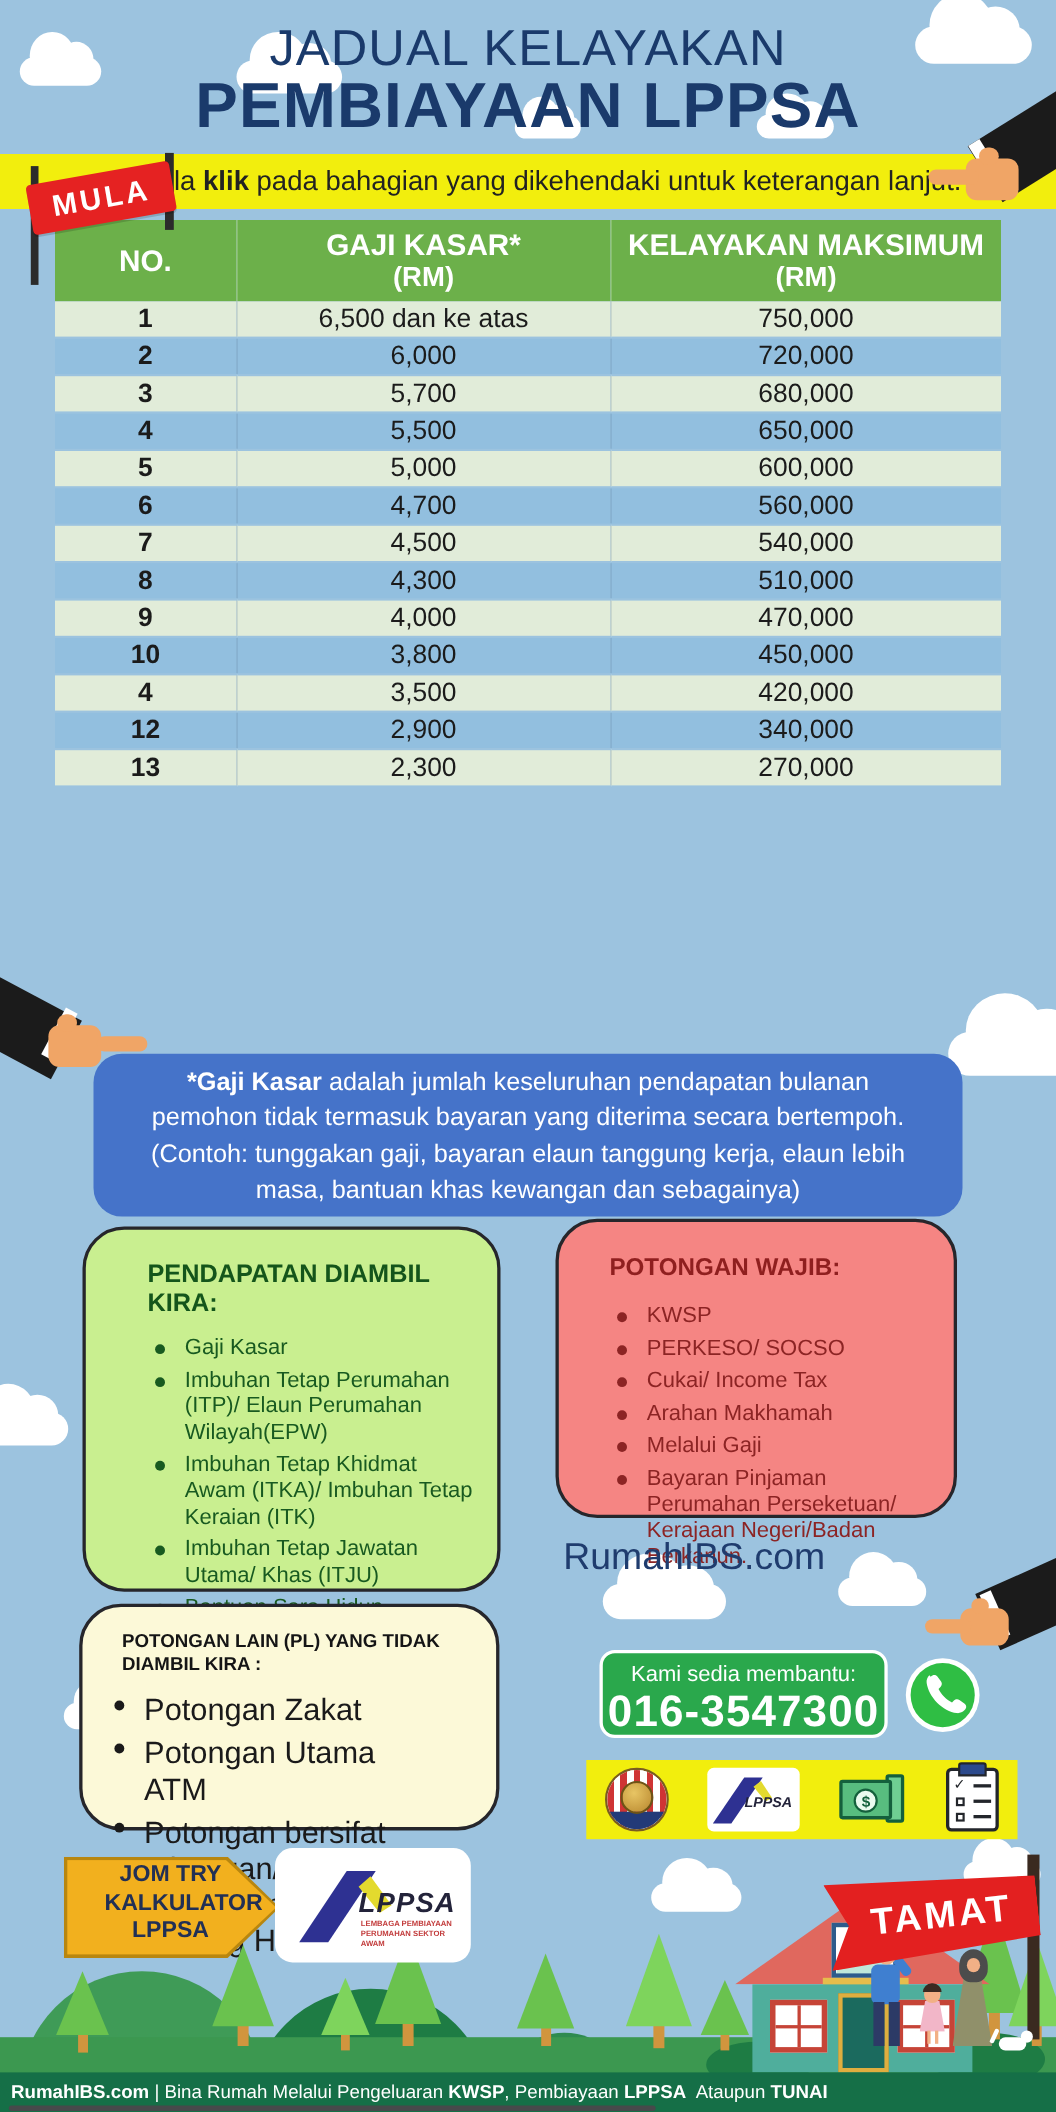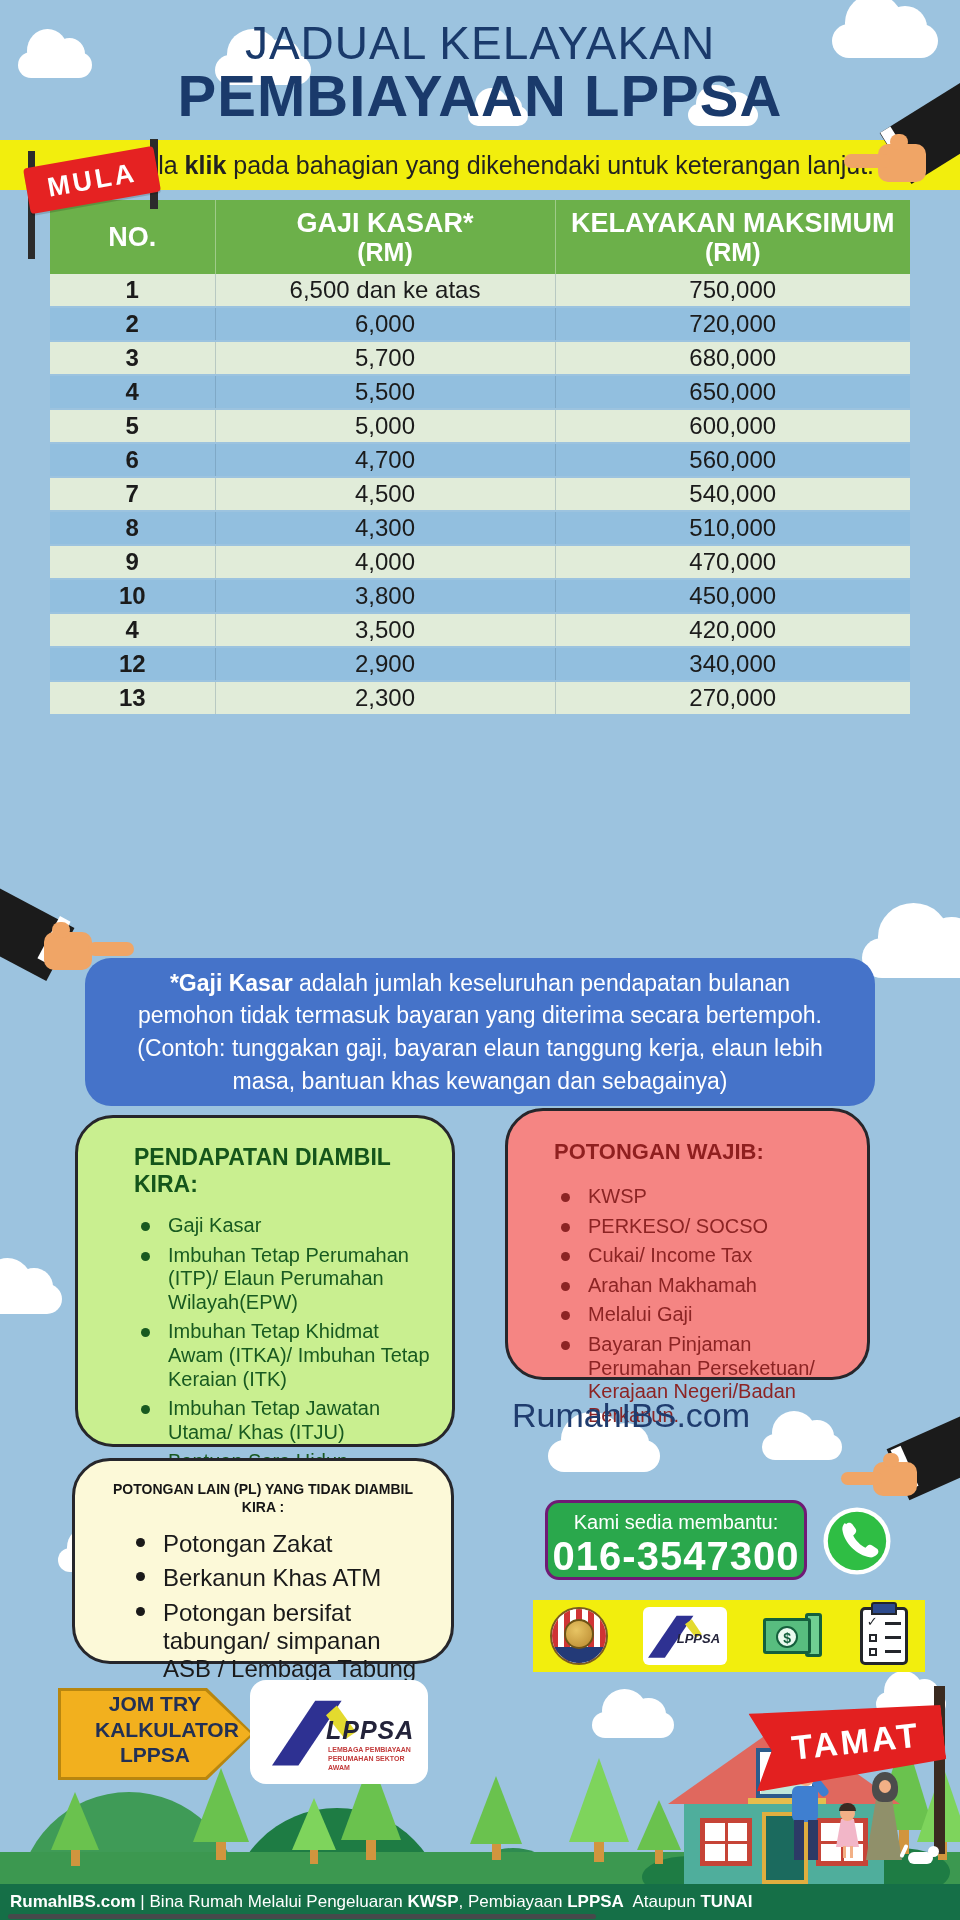--- a/index.html
+++ b/index.html
@@ -88,28 +88,28 @@
   ul.blist{list-style:none;margin:0;padding:0;}
   ul.blist li{position:relative;margin-bottom:6px;line-height:1.18;}
   ul.blist li::before{content:"";position:absolute;left:-27px;top:8px;width:9px;height:9px;border-radius:50%;background:currentColor;}
   .green-box{left:75px;top:1115px;width:380px;height:332px;background:#c9ef90;}
   .green-box .btitle{color:#14551b;margin:26px 0 16px 56px;font-size:23px;}
   .green-box ul{margin-left:90px;width:264px;font-size:20px;color:#185a20;}
   .red-box{left:505px;top:1108px;width:365px;height:272px;background:#f58583;}
   .red-box .btitle{color:#8f1f1f;margin:28px 0 20px 46px;}
   .red-box ul{margin-left:80px;width:252px;font-size:20px;color:#8c2424;}
   .yellow-box{left:72px;top:1458px;width:382px;height:206px;background:#fcf9d8;}
-  .yellow-box .btitle{color:#151515;margin:20px 36px 14px 36px;text-align:center;font-size:14px;line-height:1.25;}
-  .yellow-box ul{margin-left:88px;width:268px;font-size:24px;color:#1a1a1a;}
+  .yellow-box .btitle{color:#151515;margin:20px 36px 14px 36px;text-align:left;font-size:17px;line-height:1.25;}
+  .yellow-box ul{margin-left:56px;width:268px;font-size:28px;color:#1a1a1a;}
 
   
   .website{position:absolute;left:512px;top:1396px;font-size:34px;color:#1f3c6e;z-index:3;}
 
   
-  .contact-box{position:absolute;left:545px;top:1500px;width:262px;height:80px;background:#2aa84c;border:3px solid #701a75;border-radius:14px;z-index:3;text-align:center;color:#fff;box-sizing:border-box;padding-top:8px;}
+  .contact-box{position:absolute;left:545px;top:1500px;width:262px;height:80px;background:#2aa84c;border:3px solid #ffffff;border-radius:14px;z-index:3;text-align:center;color:#fff;box-sizing:border-box;padding-top:8px;}
   .contact-box .clabel{font-size:20px;}
   .contact-box .cphone{font-size:40px;font-weight:bold;letter-spacing:1px;}
   .wa{position:absolute;left:822px;top:1506px;width:70px;height:70px;z-index:3;}
 
   
   .icons-strip{position:absolute;left:533px;top:1600px;width:392px;height:72px;background:#f2ee0d;z-index:3;display:flex;align-items:center;justify-content:space-around;}
   .kwsp-icon{width:58px;height:58px;border-radius:50%;overflow:hidden;position:relative;background:#fff;border:2px solid #7a5c20;box-sizing:border-box;}
   .kwsp-icon .stripes{position:absolute;inset:0;background:repeating-linear-gradient(90deg,#cf3434 0 6px,#fff 6px 12px);}
   .kwsp-icon .navy{position:absolute;left:0;right:0;bottom:0;height:16px;background:#233a78;}
   .kwsp-icon .gold{position:absolute;left:50%;top:46%;width:30px;height:30px;transform:translate(-50%,-50%);border-radius:50%;background:radial-gradient(circle at 40% 35%,#e8c564,#b8872e);border:2px solid #6e5316;box-sizing:border-box;}
@@ -355,21 +355,21 @@
         <li>Bayaran Pinjaman Perumahan Perseketuan/ Kerajaan Negeri/Badan Berkanun.</li>
       </ul>
   </div>
 
   <div class="website">RumahIBS.com</div>
 
   <div class="ibox yellow-box">
     <div class="btitle">POTONGAN LAIN (PL) YANG TIDAK DIAMBIL KIRA :</div>
     <ul class="blist">
         <li>Potongan Zakat</li>
-        <li>Berkanun Khas ATM</li>
+        <li>Potongan Utama ATM</li>
         <li>Potongan bersifat tabungan/ simpanan ASB / Lembaga Tabung Haji</li>
       </ul>
   </div>
 
   <div class="contact-box">
     <div class="clabel">Kami sedia membantu:</div>
     <div class="cphone">016-3547300</div>
   </div>
   <div class="wa">
     <svg viewBox="0 0 48 48" width="70" height="70">

